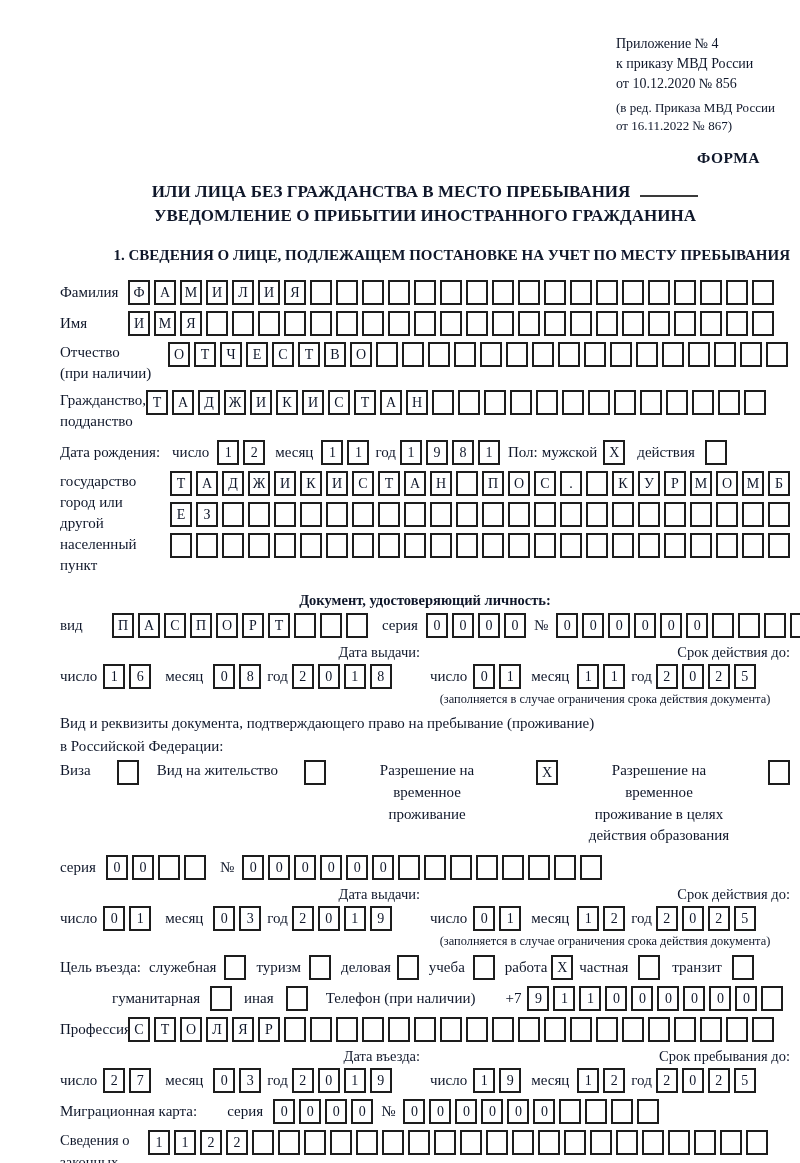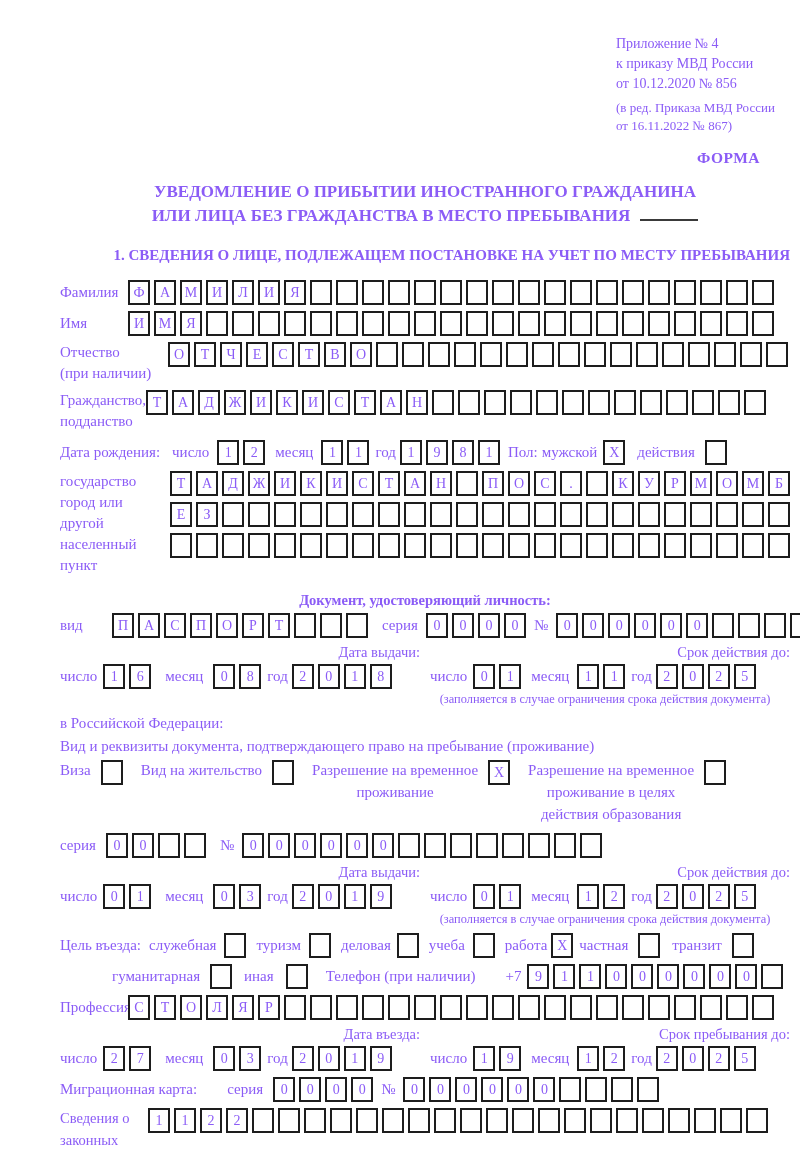--- a/index.html
+++ b/index.html
@@ -1,16 +1,16 @@
 <!DOCTYPE html>
 <html><head>
 <meta charset="utf-8">
 <style>
   html,body{margin:0;padding:0;background:#fff;}
-  .page{width:800px;height:1163px;overflow:hidden;background:#fff;color:#8b5cf6;
+  .page{width:800px;height:1163px;overflow:hidden;background:#fff;color:#0f172a;
         font-family:"Liberation Serif","DejaVu Serif",serif;}
   .content{padding:34px 10px 0 60px;}
   .lbl{font-size:15px;white-space:nowrap;}
   .cells{display:flex;gap:4px;}
   .cell{flex:0 0 auto;width:22px;height:25px;border:2px solid #1d1d1d;box-sizing:border-box;
         display:flex;align-items:center;justify-content:center;font-size:14px;background:#fff;}
   .row{display:flex;align-items:center;margin-bottom:6px;}
   .row.top{align-items:flex-start;}
   .annex{margin-left:556px;font-size:14px;line-height:1.42;white-space:nowrap;}
   .annex .rev{font-size:13px;margin-top:5px;line-height:1.45;}
@@ -27,21 +27,21 @@
   .lines15{font-size:15px;line-height:1.4;}
   .center-bold{font-weight:bold;font-size:14.5px;text-align:center;margin:16px 0 4px 0;}
   .dp{display:flex;margin-top:3px;margin-bottom:3px;}
   .col-l{width:360px;flex:0 0 auto;} .col-r{flex:1;}
   .dp-head{font-size:14.5px;text-align:right;margin-bottom:3px;}
   .col-l .dp-head{padding-left:70px;}
   .drow{display:flex;align-items:center;}
   .dp-note{font-size:12.4px;text-align:center;margin-top:3px;white-space:nowrap;}
   .intro{font-size:15px;line-height:1.5;margin-top:5px;}
   .optrow{display:flex;align-items:flex-start;margin-top:3px;gap:18px;margin-bottom:6px;}
-  .opt{display:flex;align-items:flex-start;gap:10px;}
+  .opt{display:flex;align-items:flex-start;gap:26px;}
   .opt .lines{font-size:15px;line-height:1.45;text-align:center;}
   .guard{display:flex;align-items:flex-start;margin-top:4px;}
   .glabel{width:88px;flex:0 0 auto;font-size:14.5px;line-height:1.5;}
   .growcol .cells{margin-bottom:7px;}
 </style>
 </head>
 <body>
 
 <div class="page">
  <div class="content">
@@ -52,22 +52,22 @@
     <div>от 10.12.2020 № 856</div>
     <div class="rev">
       <div>(в ред. Приказа МВД России</div>
       <div>от 16.11.2022 № 867)</div>
     </div>
   </div>
 
   <div class="forma">ФОРМА</div>
 
   <div class="title">
+    <div><span>ИЛИ ЛИЦА БЕЗ ГРАЖДАНСТВА В МЕСТО ПРЕБЫВАНИЯ</span><span class="blankline"></span></div>
     <div>УВЕДОМЛЕНИЕ О ПРИБЫТИИ ИНОСТРАННОГО ГРАЖДАНИНА</div>
-    <div><span>ИЛИ ЛИЦА БЕЗ ГРАЖДАНСТВА В МЕСТО ПРЕБЫВАНИЯ</span><span class="blankline"></span></div>
   </div>
 
   <div class="sec">1. СВЕДЕНИЯ О ЛИЦЕ, ПОДЛЕЖАЩЕМ ПОСТАНОВКЕ НА УЧЕТ ПО МЕСТУ ПРЕБЫВАНИЯ</div>
 
   <div class="row" style="margin-top:16px">
     <div class="lbl w68">Фамилия</div>
     <div class="cells">
           <span class="cell">Ф</span>
           <span class="cell">А</span>
           <span class="cell">М</span>
@@ -391,22 +391,22 @@
               <span class="cell">0</span>
               <span class="cell">2</span>
               <span class="cell">5</span>
             </span>
       </div>
       <div class="dp-note">(заполняется в случае ограничения срока действия документа)</div>
     </div>
   </div>
 
   <div class="intro">
+    <div>Вид и реквизиты документа, подтверждающего право на пребывание (проживание)</div>
     <div>в Российской Федерации:</div>
-    <div>Вид и реквизиты документа, подтверждающего право на пребывание (проживание)</div>
   </div>
 
   <div class="optrow">
     <div class="opt">
       <div class="lines">
             <div>Виза</div>
           </div>
       <span class="cells">
             <span class="cell"></span>
           </span>

